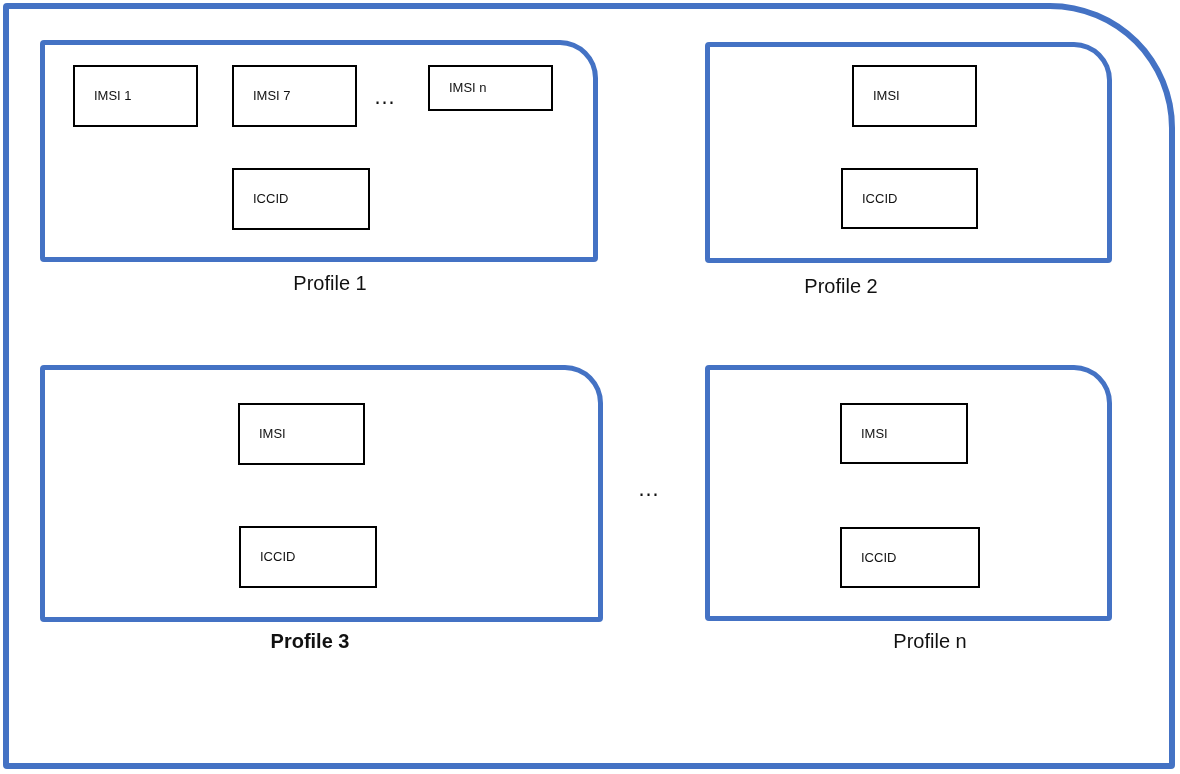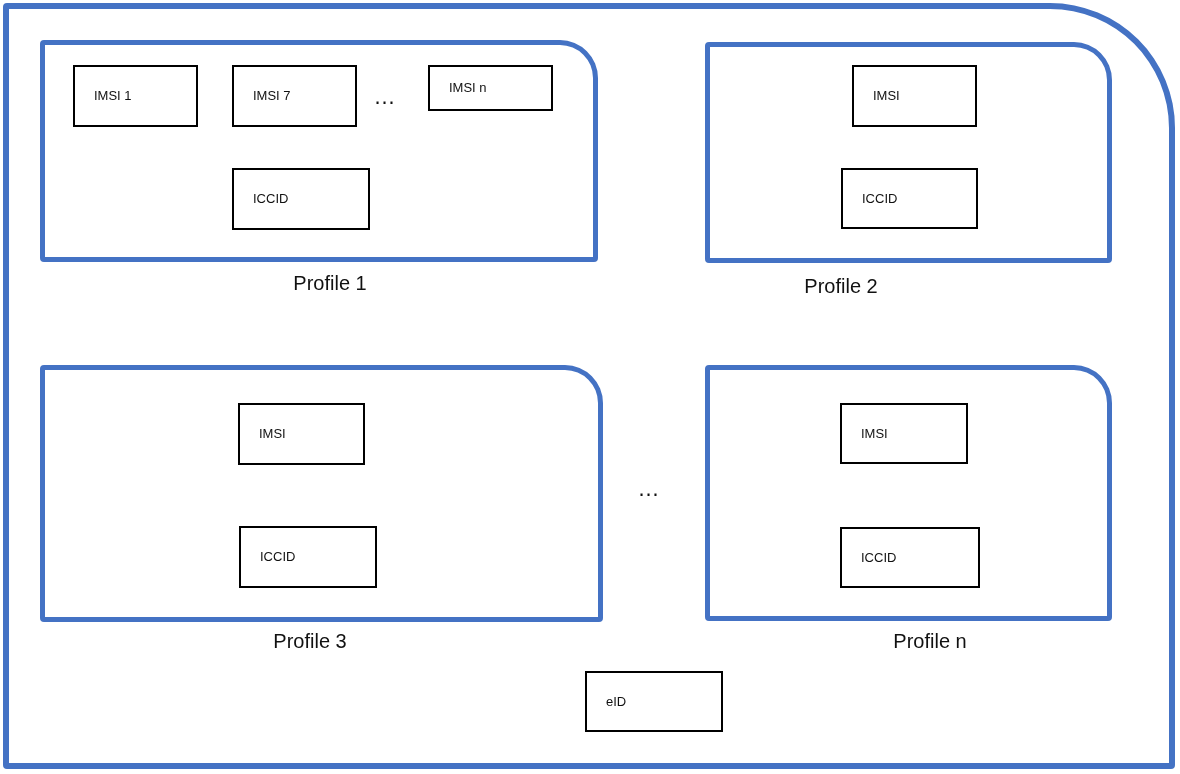--- a/index.html
+++ b/index.html
@@ -93,31 +93,28 @@
   <div class="caption" style="left:841px; top:275px;">Profile 2</div>
 
   <div class="profile profile-3">
     <div class="ibox" style="left:193px; top:33px; width:127px; height:62px;">
       <span>IMSI</span>
     </div>
     <div class="ibox" style="left:194px; top:156px; width:138px; height:62px;">
       <span>ICCID</span>
     </div>
   </div>
-  <div class="caption" style="left:310px; top:630px;">Profile 3</div>
+  <div class="caption" style="left:310px; top:630px;font-weight:bold;">Profile 3</div>
 
   <span class="dots" style="left:649px; top:478px;">…</span>
 
   <div class="profile profile-n">
     <div class="ibox" style="left:130px; top:33px; width:128px; height:61px;">
       <span>IMSI</span>
     </div>
     <div class="ibox" style="left:130px; top:157px; width:140px; height:61px;">
       <span>ICCID</span>
     </div>
   </div>
   <div class="caption" style="left:899px; top:630px;margin-left:31px;">Profile n</div>
 
-  <div class="ibox" style="left:585px; top:671px; width:138px; height:61px;">
-    <span>eID</span>
-  </div>
 
 </div>
 
 </body></html>

